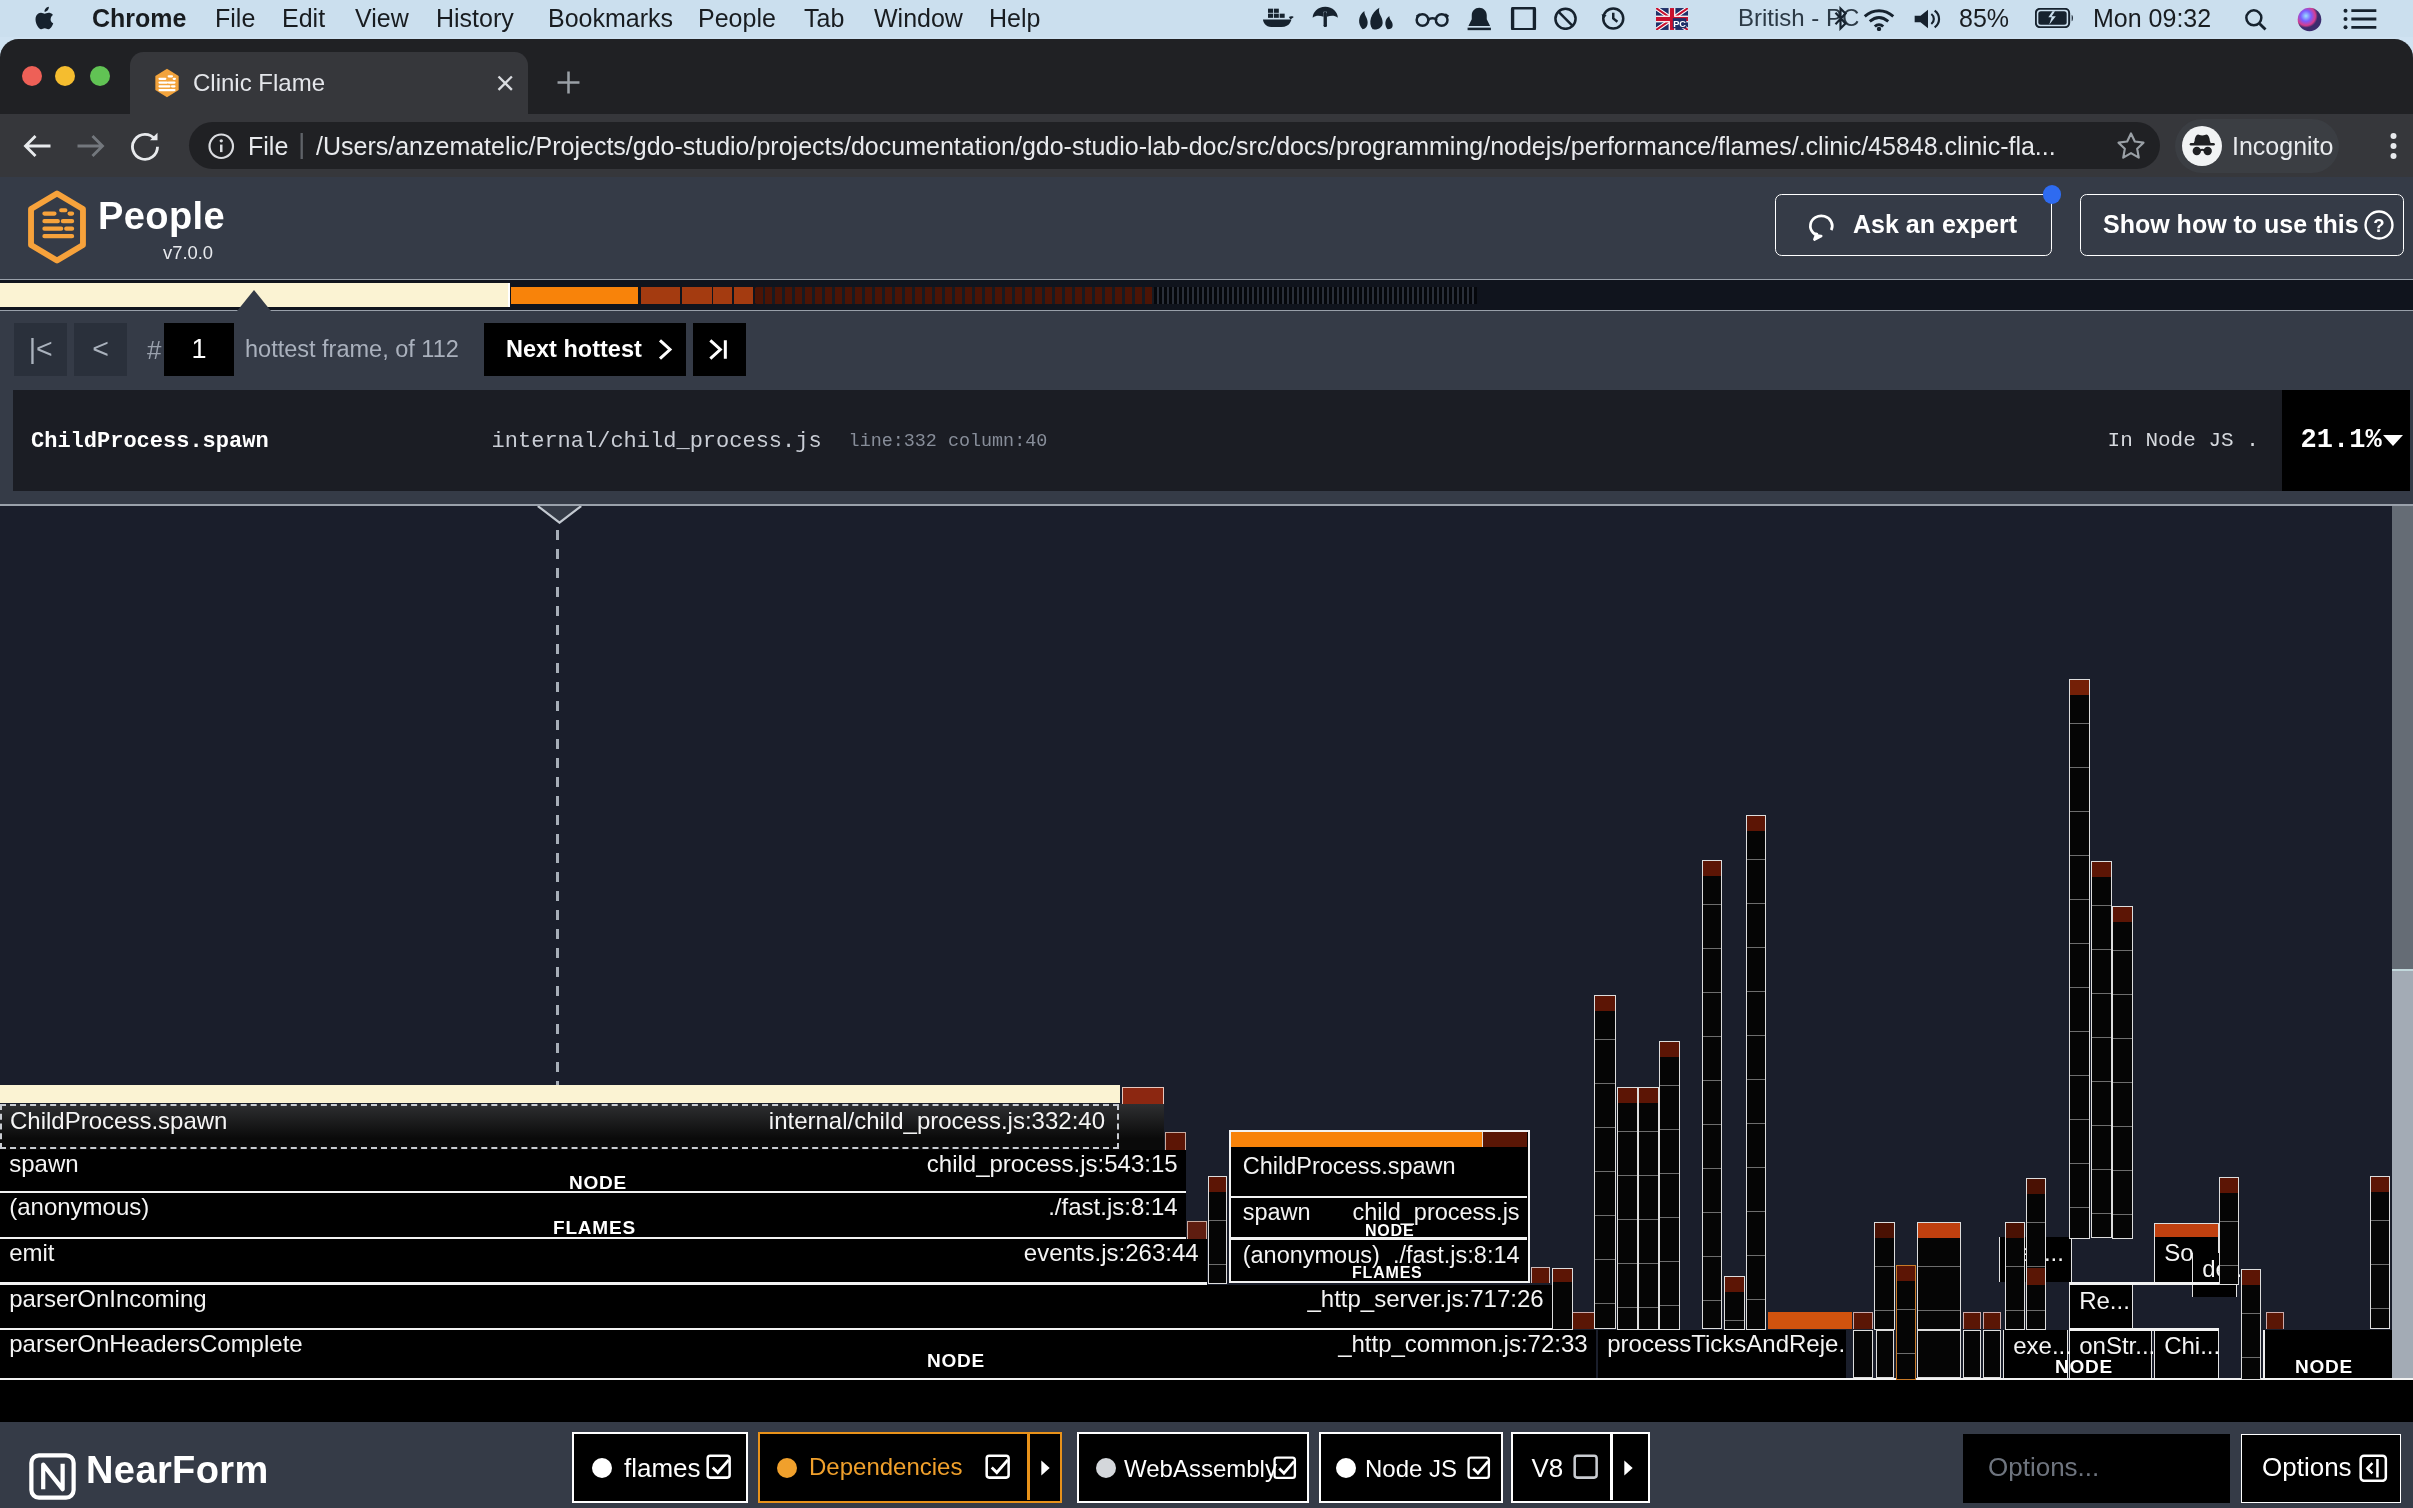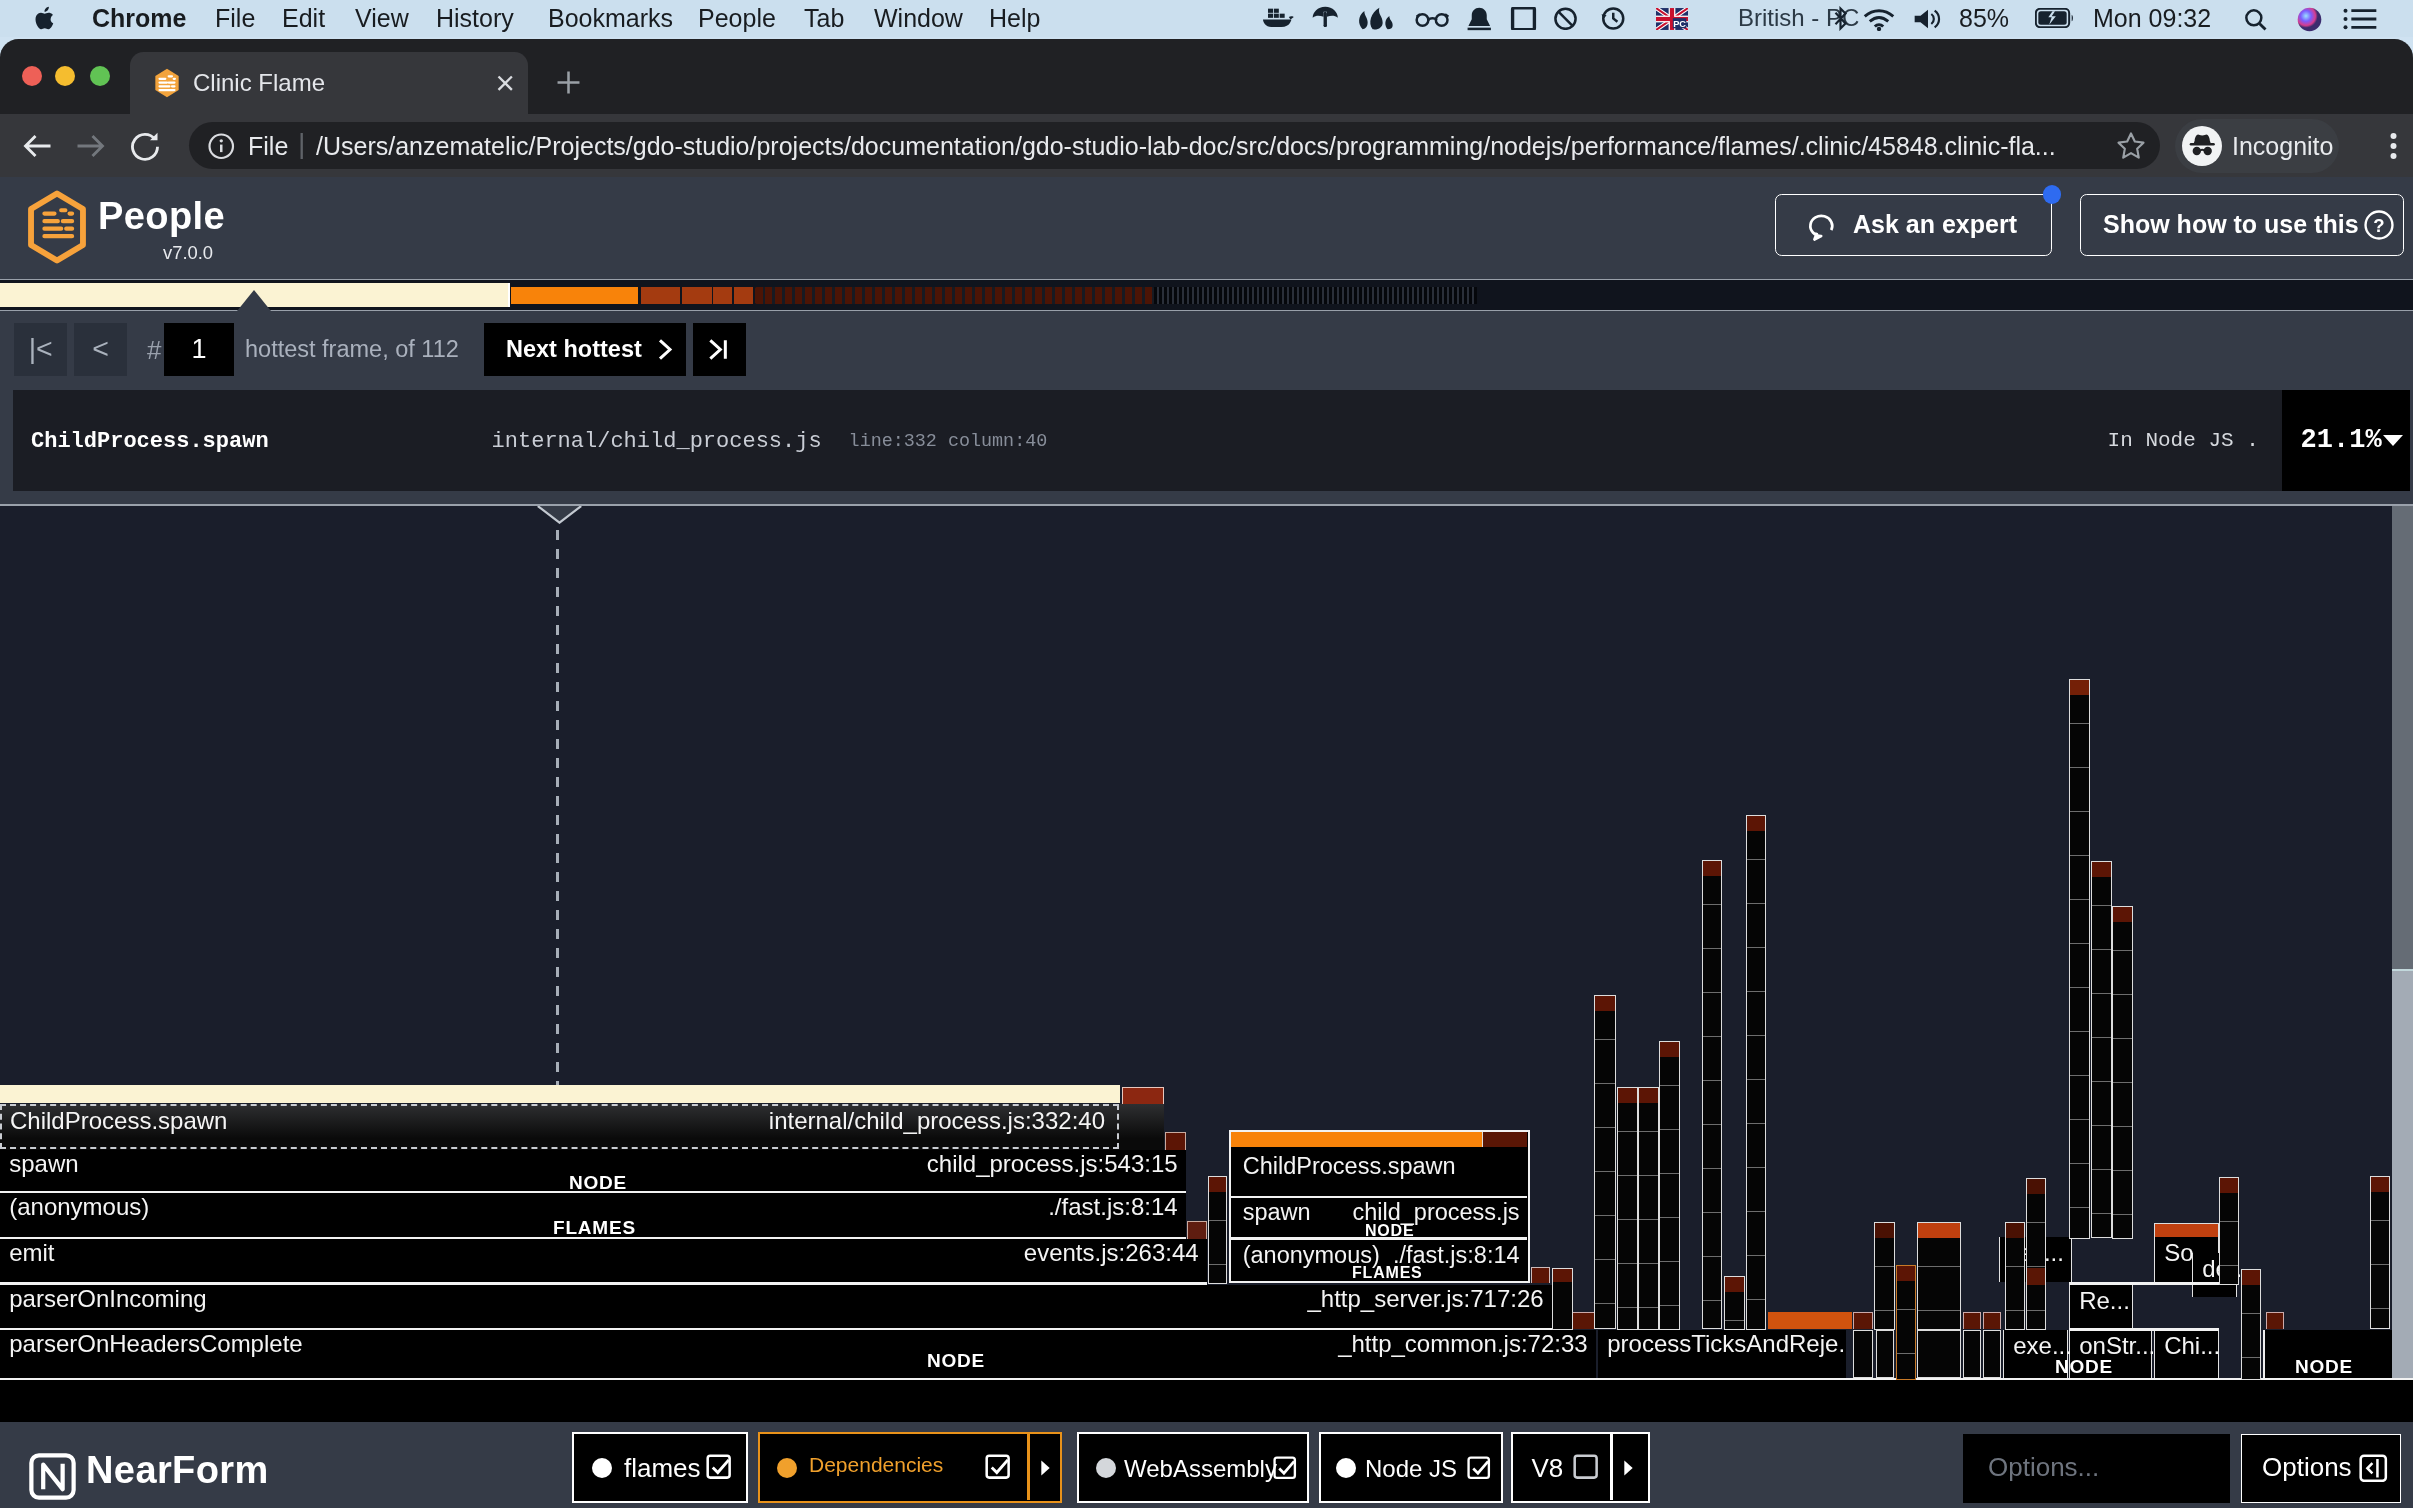--- a/index.html
+++ b/index.html
@@ -463,21 +463,21 @@
         <div class="blackbtn" style="left:572px;top:10px;width:176px;height:71px;border:2.5px solid #fff;box-sizing:border-box;">
           <div class="abs" style="left:18.4px;top:23.5px;width:20px;height:20px;border-radius:50%;background:#fff;"></div>
           <span class="abs" style="left:50px;top:19px;font-size:26px;">flames</span>
           <svg class="abs" style="left:132px;top:20px" width="27" height="27" viewBox="0 0 32 32">
               <rect x="2" y="2" width="26" height="26" rx="3" fill="none" stroke="#fff" stroke-width="3"></rect>
               <path d="M8 16l6 6L27 7" fill="none" stroke="#fff" stroke-width="3.4"></path>
             </svg>
         </div>
         <div class="blackbtn" style="left:758px;top:10px;width:304px;height:71px;border:2.5px solid #e8921a;box-sizing:border-box;color:#f0a02c;">
           <div class="abs" style="left:17px;top:23.5px;width:20px;height:20px;border-radius:50%;background:#f0a02c;"></div>
-          <span class="abs" style="left:49px;top:19px;font-size:21px;">Dependencies</span>
+          <span class="abs" style="left:49px;top:19px;font-size:24px;">Dependencies</span>
           <svg class="abs" style="left:225px;top:20px" width="27" height="27" viewBox="0 0 32 32">
               <rect x="2" y="2" width="26" height="26" rx="3" fill="none" stroke="#fff" stroke-width="3"></rect>
               <path d="M8 16l6 6L27 7" fill="none" stroke="#fff" stroke-width="3.4"></path>
             </svg>
           <div class="abs" style="left:267px;top:0;width:2.5px;height:66px;background:#e8921a;"></div>
           <svg class="abs" style="left:277px;top:23.5px" width="17" height="20" viewBox="0 0 20 24">
               <path d="M5 3l10 9-10 9z" fill="#fff"></path>
             </svg>
         </div>
         <div class="blackbtn" style="left:1077px;top:10px;width:232px;height:71px;border:2.5px solid #fff;box-sizing:border-box;">

